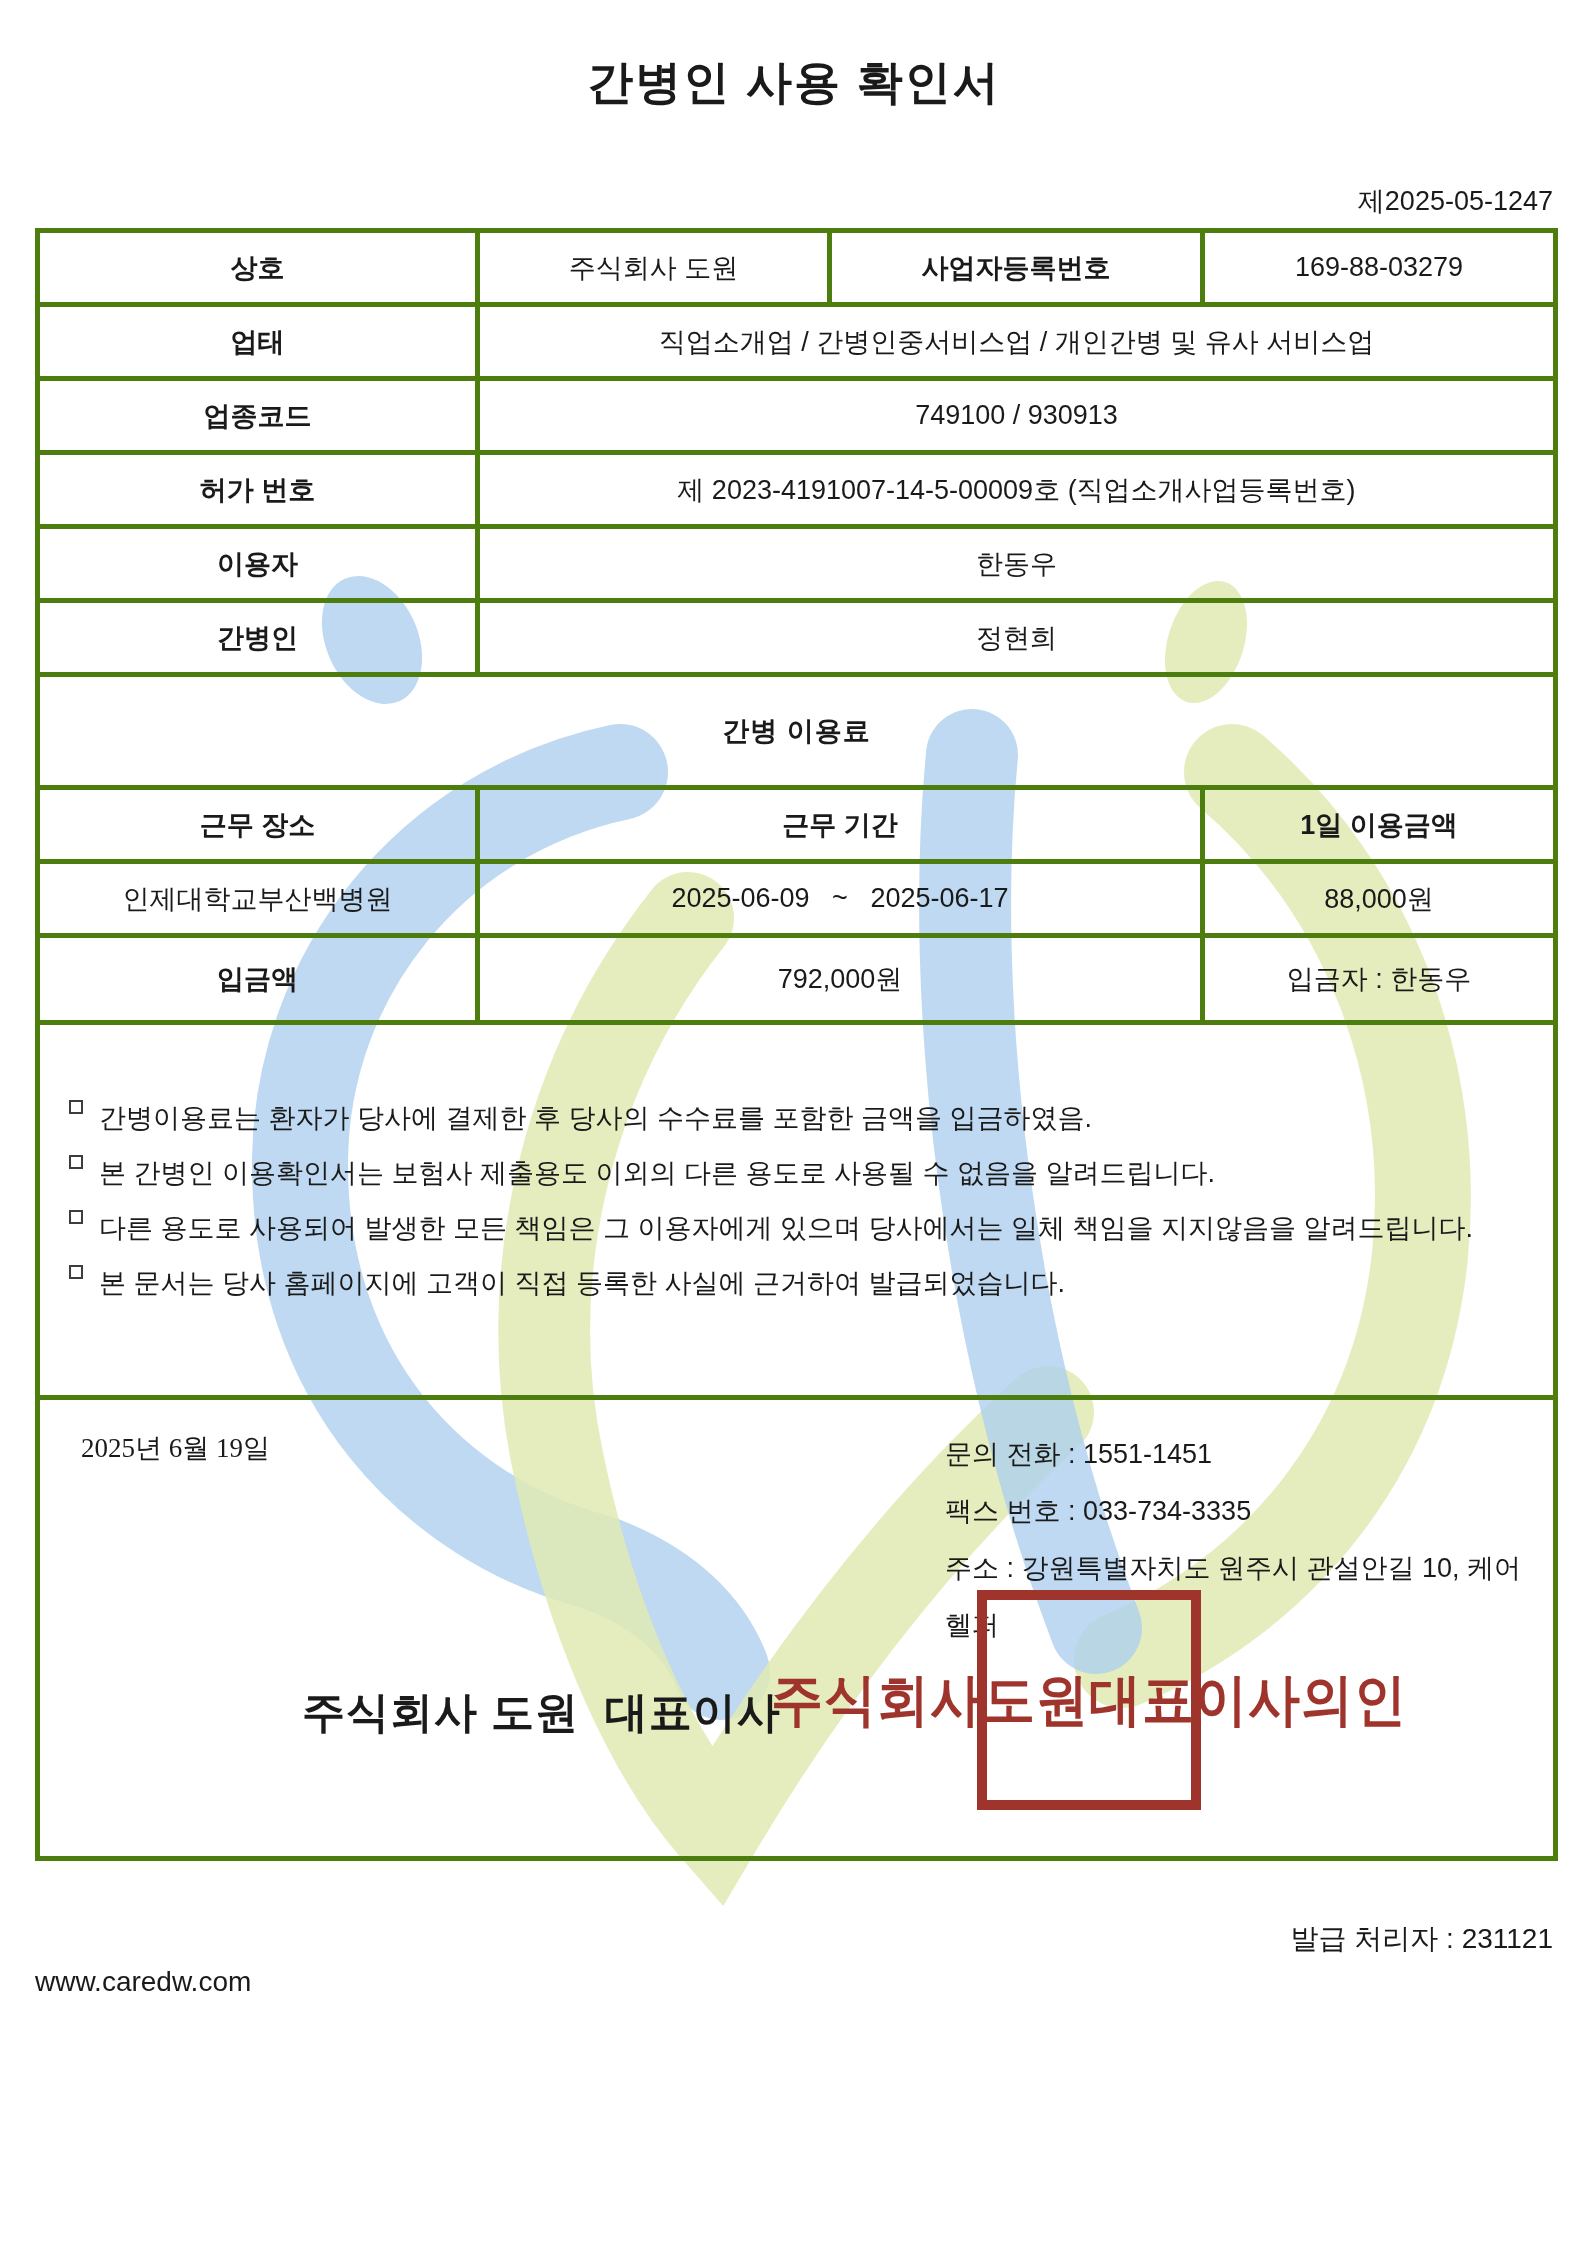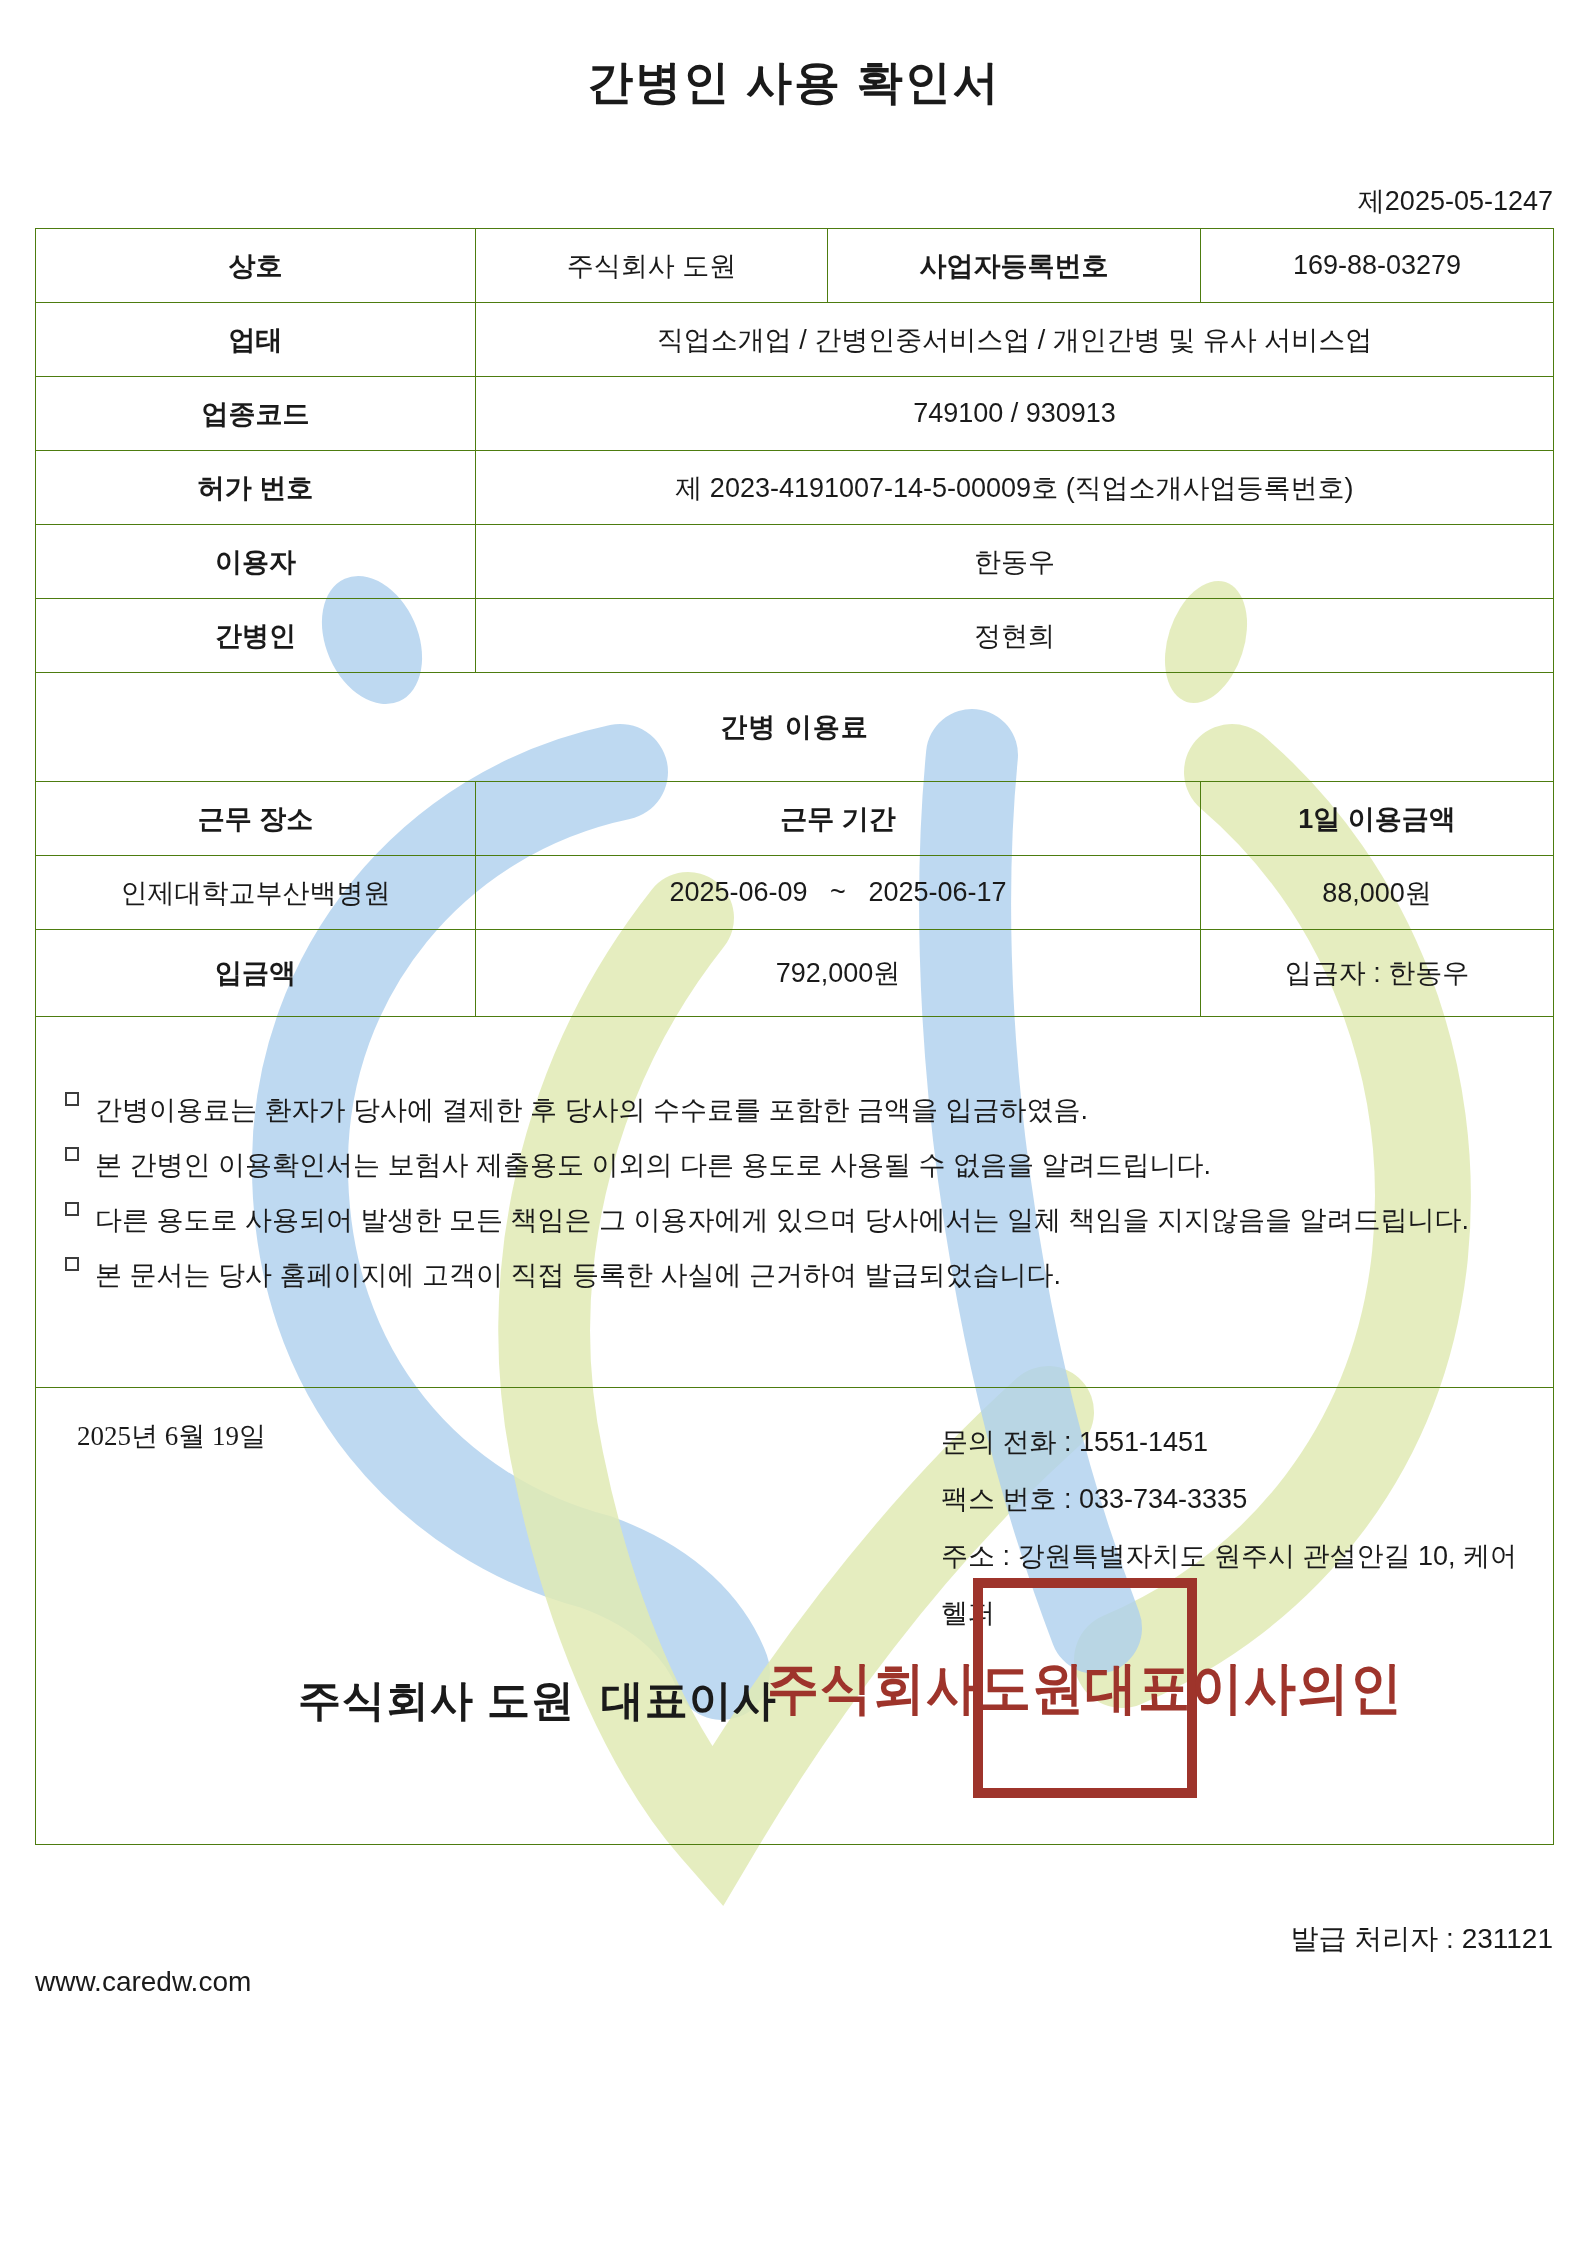--- a/index.html
+++ b/index.html
@@ -15,21 +15,21 @@
     position:absolute; left:0; top:52px; width:100%; text-align:center;
     font-size:46px; font-weight:bold; letter-spacing:2px;
   }
   .docno { position:absolute; right:35px; top:183px; font-size:27px; }
 
   table.doc {
     position:absolute; left:35px; top:228px; width:1518px;
     border-collapse:collapse; table-layout:fixed;
   }
   table.doc td {
-    border:1px solid #4d7c0f; font-size:27px; text-align:center;
+    border:5px solid #4d7c0f; font-size:27px; text-align:center;
     vertical-align:middle; padding:0 17px; background:transparent; color:#1a1a1a;
   }
   td.label { font-weight:bold; }
   tr.h74 { height:74px; }
   tr.h75 { height:87px; }
   td.section { height:108px; font-size:43px; font-weight:bold; letter-spacing:1px; }
   .pre { white-space:pre; }
 
   td.notes {
     height:370px; text-align:left; vertical-align:top;

